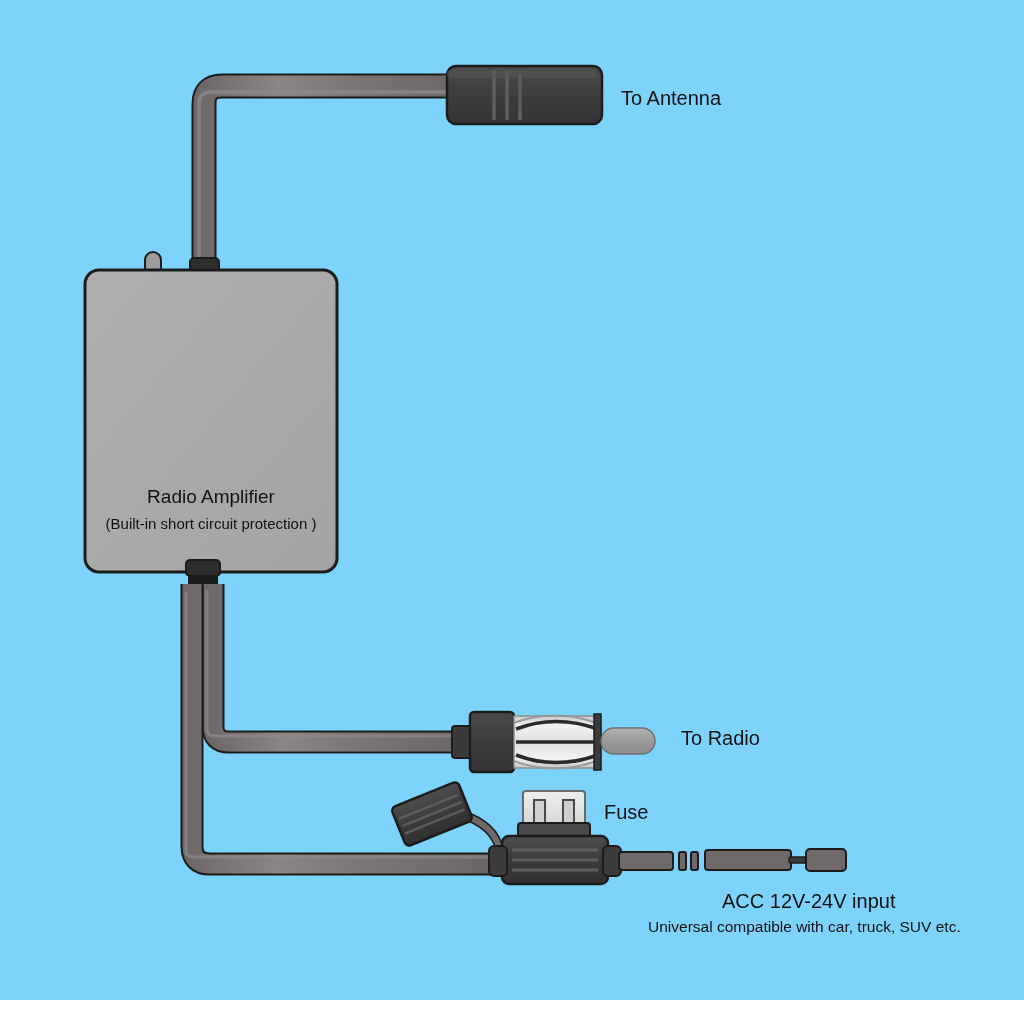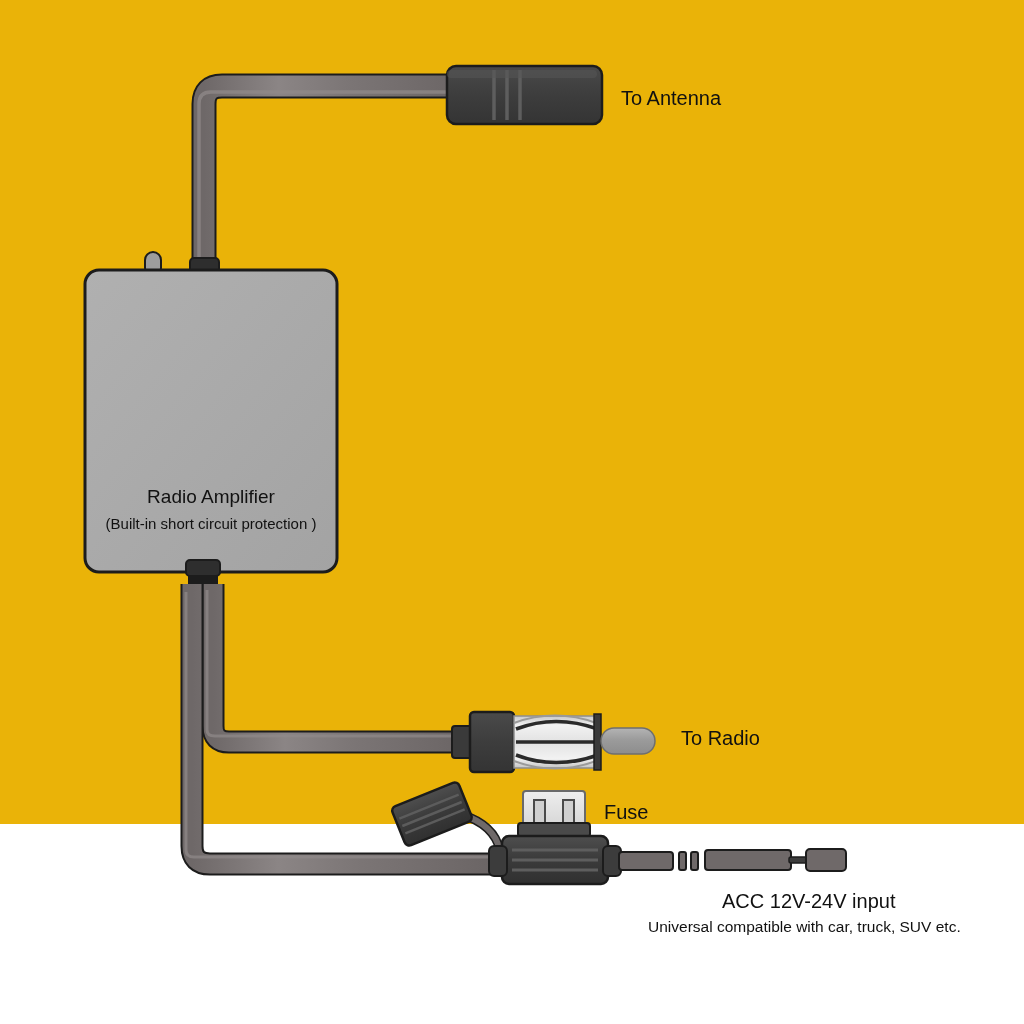--- a/index.html
+++ b/index.html
@@ -9,22 +9,22 @@
   }
   body {
     width: 1024px;
     height: 1024px;
     font-family: "Liberation Sans", sans-serif;
     overflow: hidden;
   }
   #diagram-root {
     position: relative;
     width: 1024px;
-    height: 824px;
-    background: #eab308;
+    height: 1000px;
+    background: #7dd3fc;
   }
   svg.diagram-canvas {
     position: absolute;
     left: 0;
     top: 0;
     width: 1024px;
     height: 1024px;
     display: block;
   }
   .label-text {

